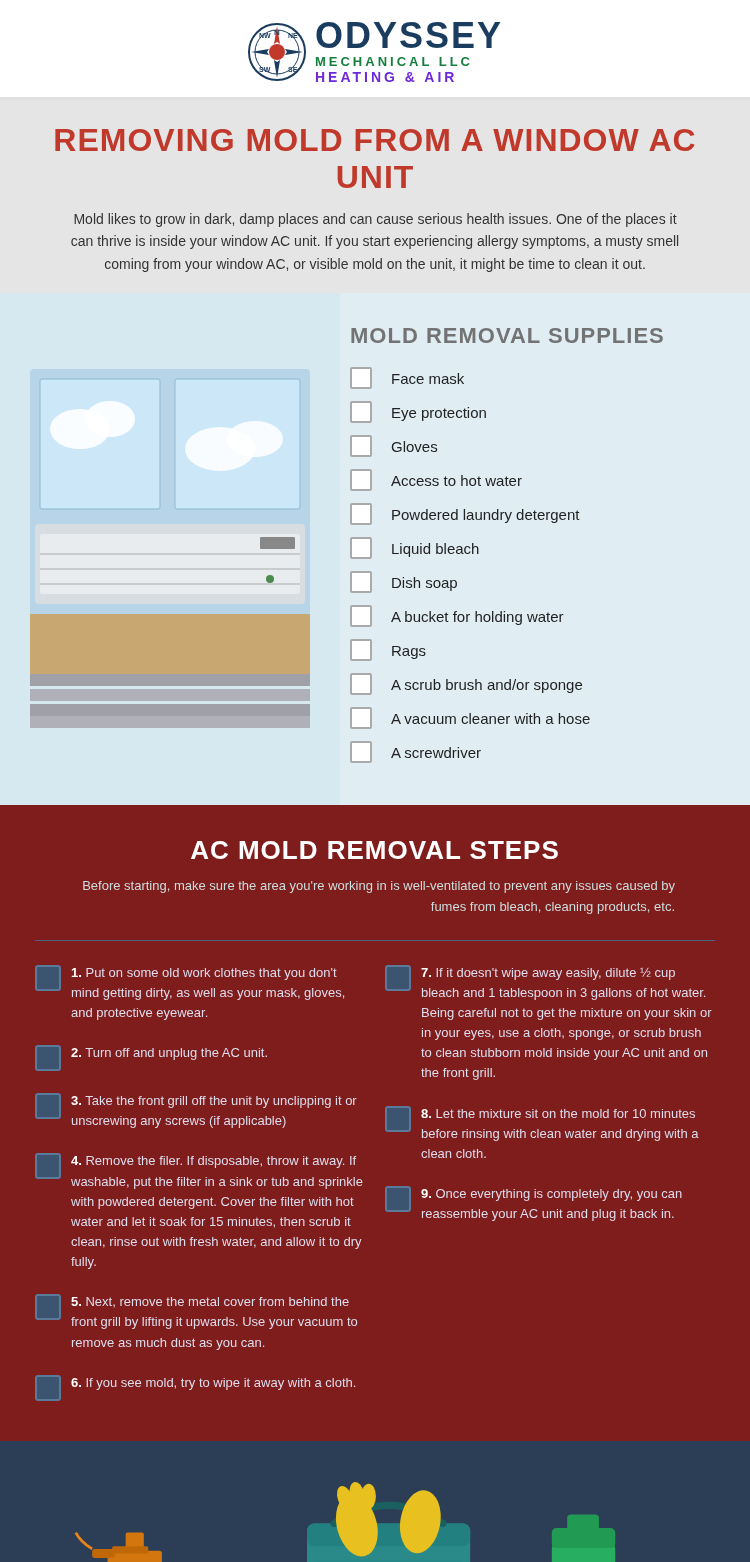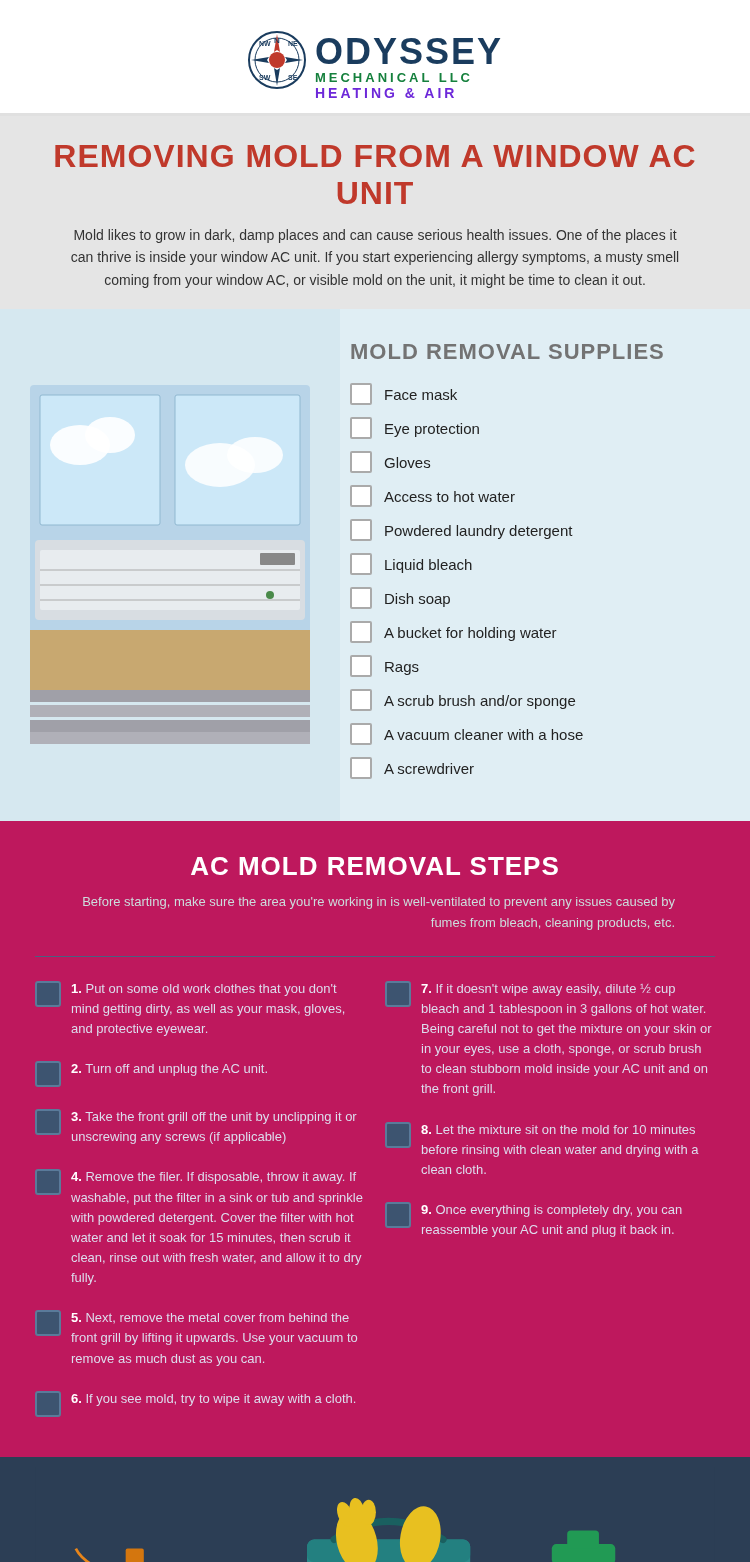--- a/index.html
+++ b/index.html
@@ -28,21 +28,20 @@
     }
     .logo-text-block {
       text-align: left;
     }
     .logo-odyssey {
       font-size: 36px;
       font-weight: 900;
       color: #1a3c5e;
       letter-spacing: 2px;
       line-height: 1;
-      margin-top: 16px;
     }
     .logo-mechanical {
       font-size: 13px;
       color: #15803d;
       letter-spacing: 3px;
       font-weight: 600;
     }
     .logo-heating {
       font-size: 14px;
       color: #c0392b;
@@ -102,40 +101,40 @@
       font-size: 22px;
       font-weight: 900;
       color: #737373;
       text-transform: uppercase;
       letter-spacing: 1px;
       margin-bottom: 18px;
     }
     .supply-item {
       display: flex;
       align-items: center;
-      gap: 12px;
+      gap: 19px;
       margin-bottom: 12px;
     }
     .checkbox {
       width: 22px;
       height: 22px;
       background: #fff;
       border: 2px solid #aaa;
       flex-shrink: 0;
       border-radius: 2px;
     }
     .supply-label {
       font-size: 15px;
       color: #222;
       font-weight: 500;
     }
 
     
     .steps-section {
-      background: #be185d;
+      background: #7f1d1d;
       padding: 30px 35px 20px;
       color: #fff;
     }
     .steps-title {
       font-size: 26px;
       font-weight: 900;
       color: #fff;
       text-transform: uppercase;
       text-align: center;
       letter-spacing: 1px;

